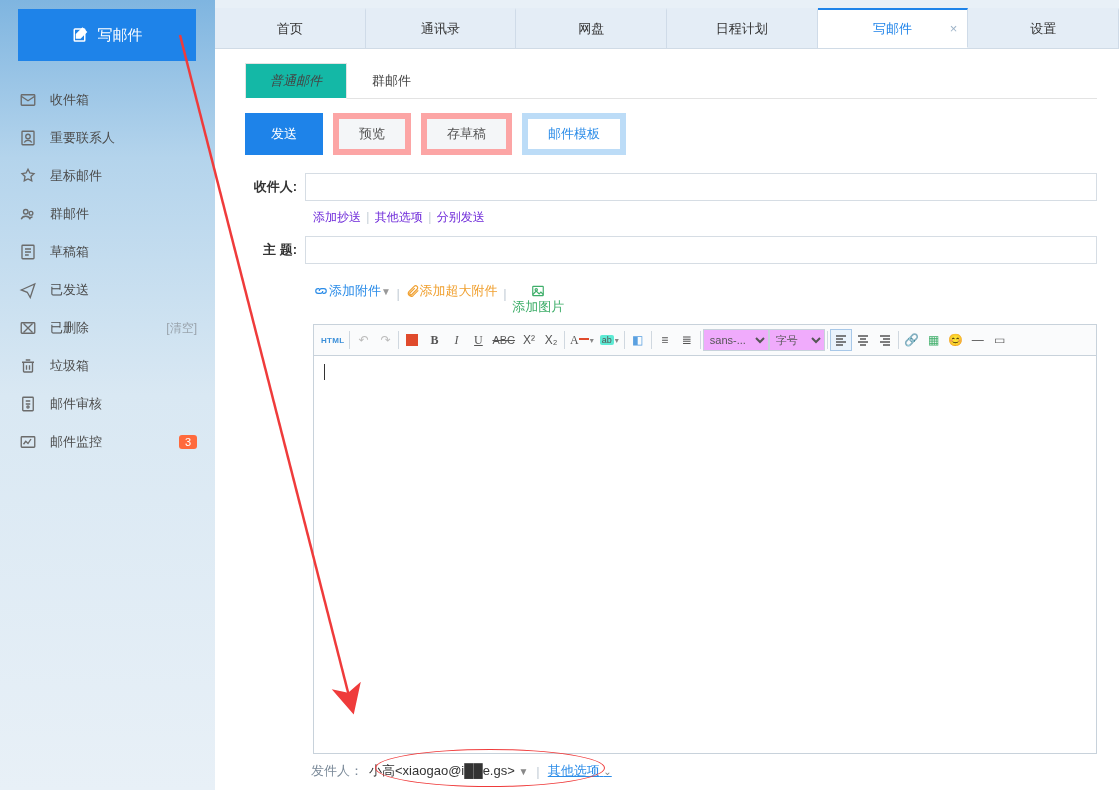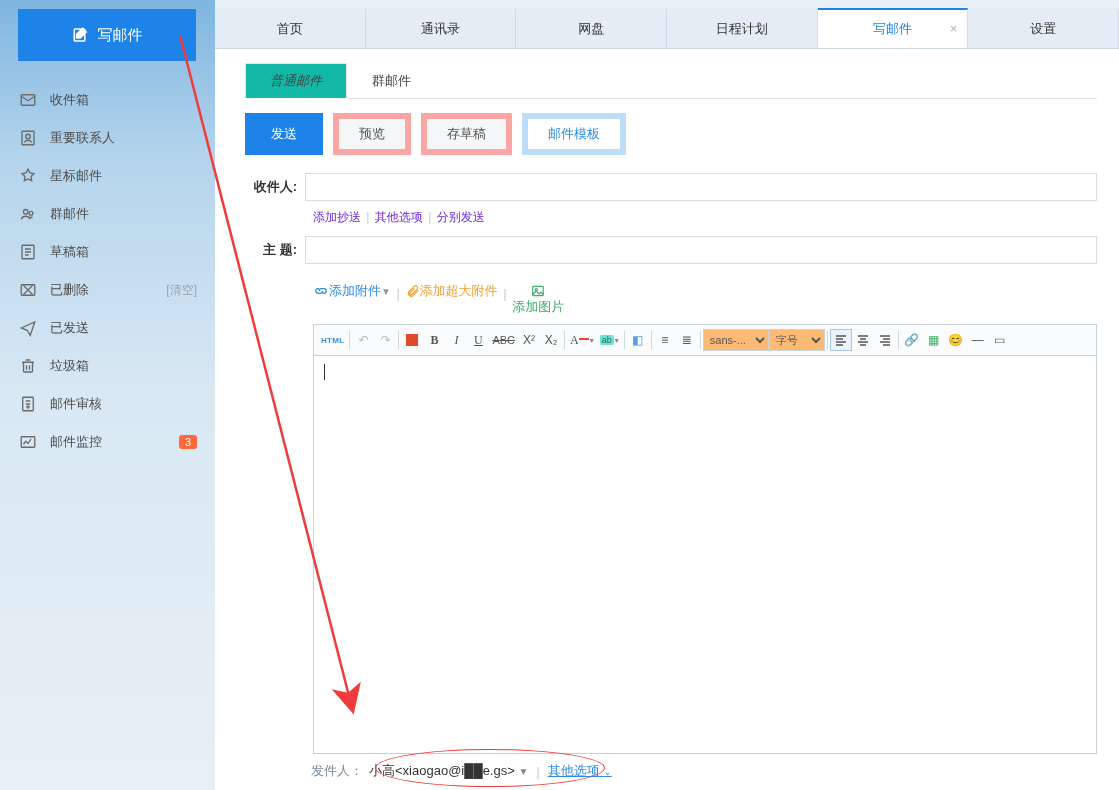--- a/index.html
+++ b/index.html
@@ -172,21 +172,21 @@
     .tbtn.italic { font-style: italic; font-family: serif; }
     .tbtn.underline { text-decoration: underline; font-family: serif; }
     .tbtn.strike { text-decoration: line-through; font-size: 11px; }
     .tbtn .dd-caret { font-size: 8px; color: #888; margin-left: 1px; }
     .tsep { width: 1px; height: 18px; background: #d0d8e0; margin: 0 2px; }
     .tsel {
       border: 1px solid #c8d2db;
       height: 22px;
       font-size: 11px;
       color: #555;
-      background: #fdba74;
+      background: #f0abfc;
       padding: 0 2px;
     }
     .tbtn.align-active { border: 1px solid #a8c8e8; background: #eaf3fc; }
     .editor-body {
       flex: 1;
       background: #fff;
       padding: 8px 10px;
       font-size: 13px;
       position: relative;
     }
@@ -277,34 +277,34 @@
             <svg width="18" height="18" viewBox="0 0 24 24" fill="none" stroke="#6b6b6b" stroke-width="1.8">
               <rect x="4" y="3" width="16" height="18" rx="1"></rect>
               <path d="M8 8h8M8 12h8M8 16h5"></path>
             </svg>
           </span>
         <span class="label">草稿箱</span>
       </li>
       <li class="nav-item">
         <span class="icon">
             <svg width="18" height="18" viewBox="0 0 24 24" fill="none" stroke="#6b6b6b" stroke-width="1.8">
+              <path d="M3 12l18-8-6 18-4-7z"></path>
+            </svg>
+          </span>
+        <span class="label">已发送</span>
+      </li>
+      <li class="nav-item">
+        <span class="icon">
+            <svg width="18" height="18" viewBox="0 0 24 24" fill="none" stroke="#6b6b6b" stroke-width="1.8">
               <rect x="3" y="5" width="18" height="14" rx="1"></rect>
               <path d="M6 6l12 12M18 6L6 18"></path>
             </svg>
           </span>
         <span class="label">已删除</span>
         <span class="extra">[清空]</span>
-      </li>
-      <li class="nav-item">
-        <span class="icon">
-            <svg width="18" height="18" viewBox="0 0 24 24" fill="none" stroke="#6b6b6b" stroke-width="1.8">
-              <path d="M3 12l18-8-6 18-4-7z"></path>
-            </svg>
-          </span>
-        <span class="label">已发送</span>
       </li>
       <li class="nav-item">
         <span class="icon">
             <svg width="18" height="18" viewBox="0 0 24 24" fill="none" stroke="#6b6b6b" stroke-width="1.8">
               <path d="M4 7h16M6 7v12a1 1 0 001 1h10a1 1 0 001-1V7M9 4h6"></path>
               <path d="M10 11v6M14 11v6"></path>
             </svg>
           </span>
         <span class="label">垃圾箱</span>
       </li>

